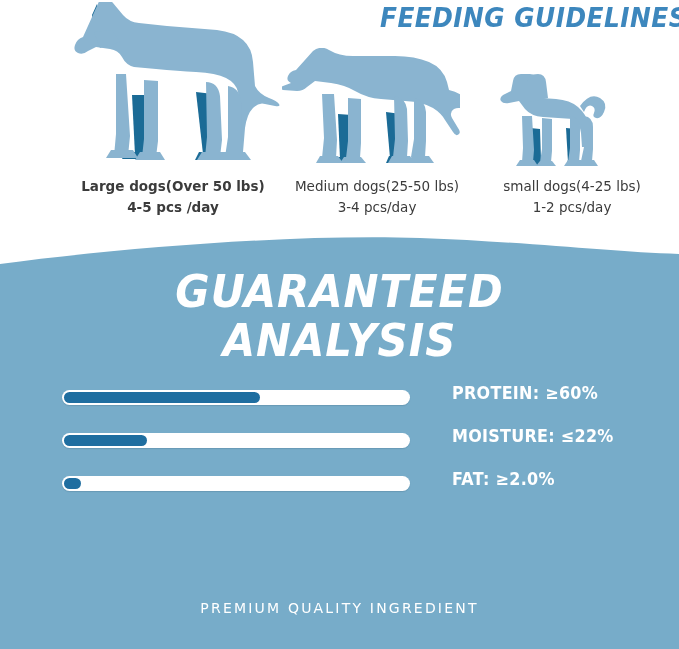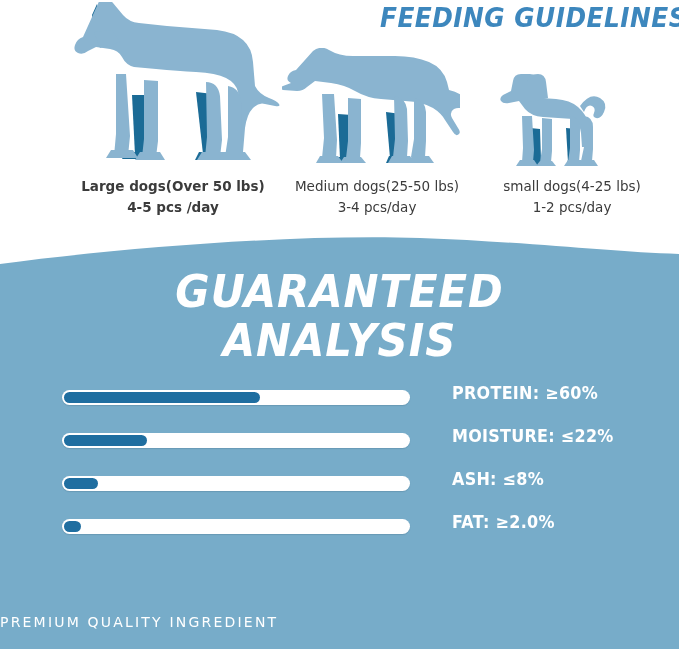--- a/index.html
+++ b/index.html
@@ -88,21 +88,22 @@
     position:absolute; left:452px; top:1px;
     font-family:"DejaVu Sans", sans-serif;
     font-weight:bold; font-size:17px;
     letter-spacing:0.3px;
     color:#ffffff;
     transform:scaleX(0.94); transform-origin:left center;
     white-space:nowrap;
   }
 
   #footer-tagline {
-    position:absolute; left:0; top:382px; width:679px;
+    position:absolute; left:0; top:368px; width:679px;
+    text-align:center;
     font-family:"DejaVu Sans", sans-serif;
     font-size:14px; letter-spacing:2.2px;
     color:#ffffff;
     white-space:nowrap;
   }
 </style>
 </head>
 <body>
 
 <div id="top-section">
@@ -207,26 +208,20 @@
       <div class="nutrient-label">PROTEIN: ≥60%</div>
     </div>
 
     <div class="nutrient-row">
       <div class="bar-track">
         <div class="bar-fill" style="width: 82.56px;"></div>
       </div>
       <div class="nutrient-label">MOISTURE: ≤22%</div>
     </div>
 
-    <div class="nutrient-row">
-      <div class="bar-track">
-        <div class="bar-fill" style="width: 34.4px;"></div>
-      </div>
-      <div class="nutrient-label">ASH: ≤8%</div>
-    </div>
 
     <div class="nutrient-row">
       <div class="bar-track">
         <div class="bar-fill" style="width: 17.2px;"></div>
       </div>
       <div class="nutrient-label">FAT: ≥2.0%</div>
     </div>
 
 
   </div>

